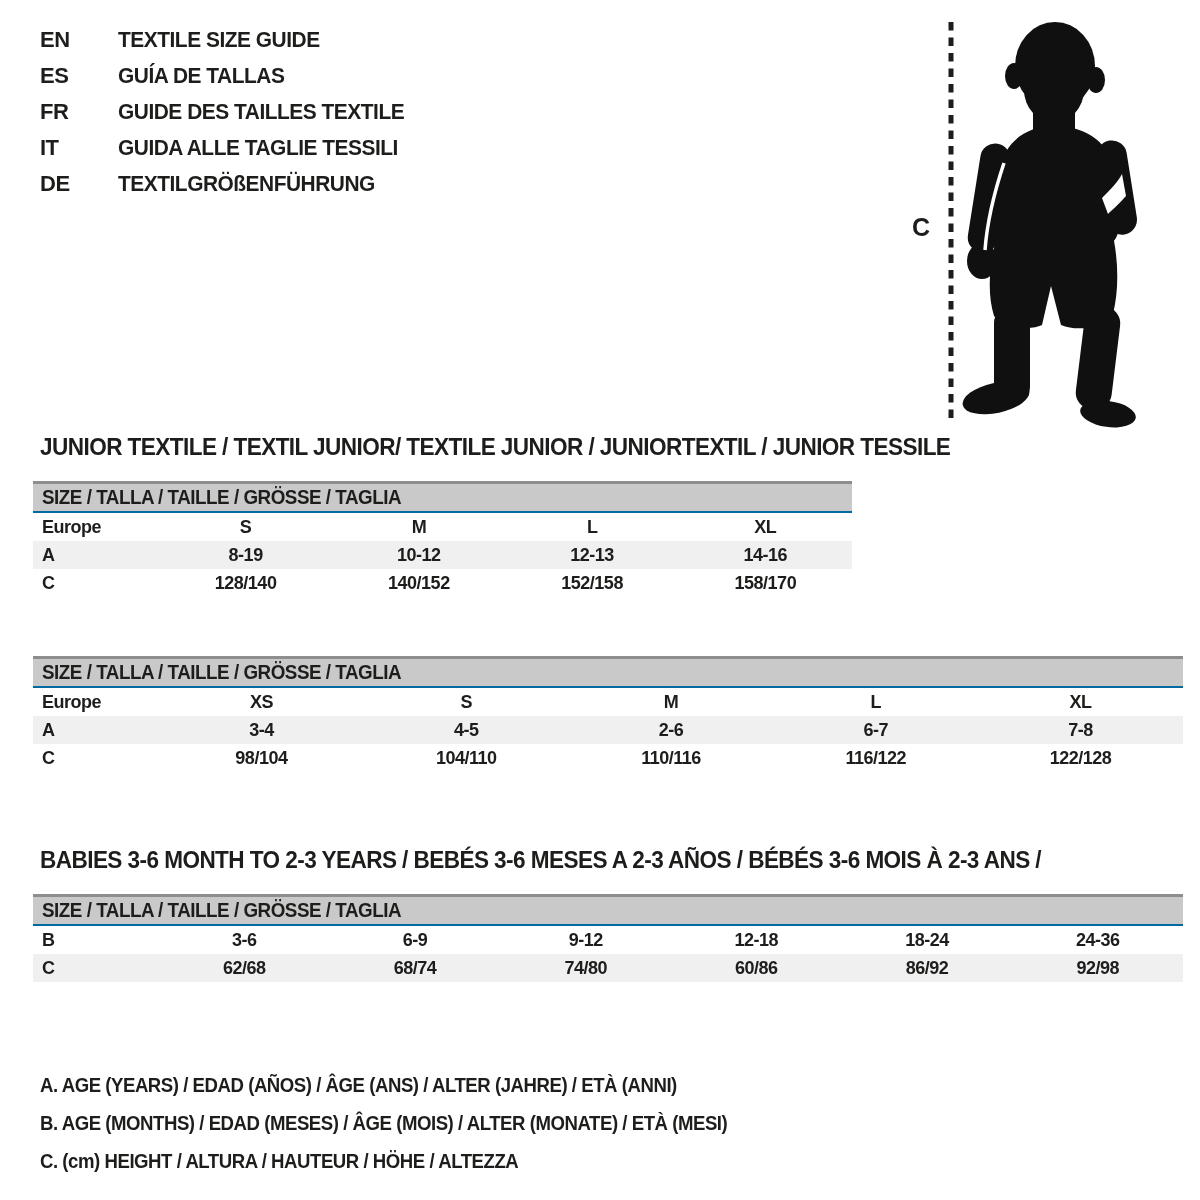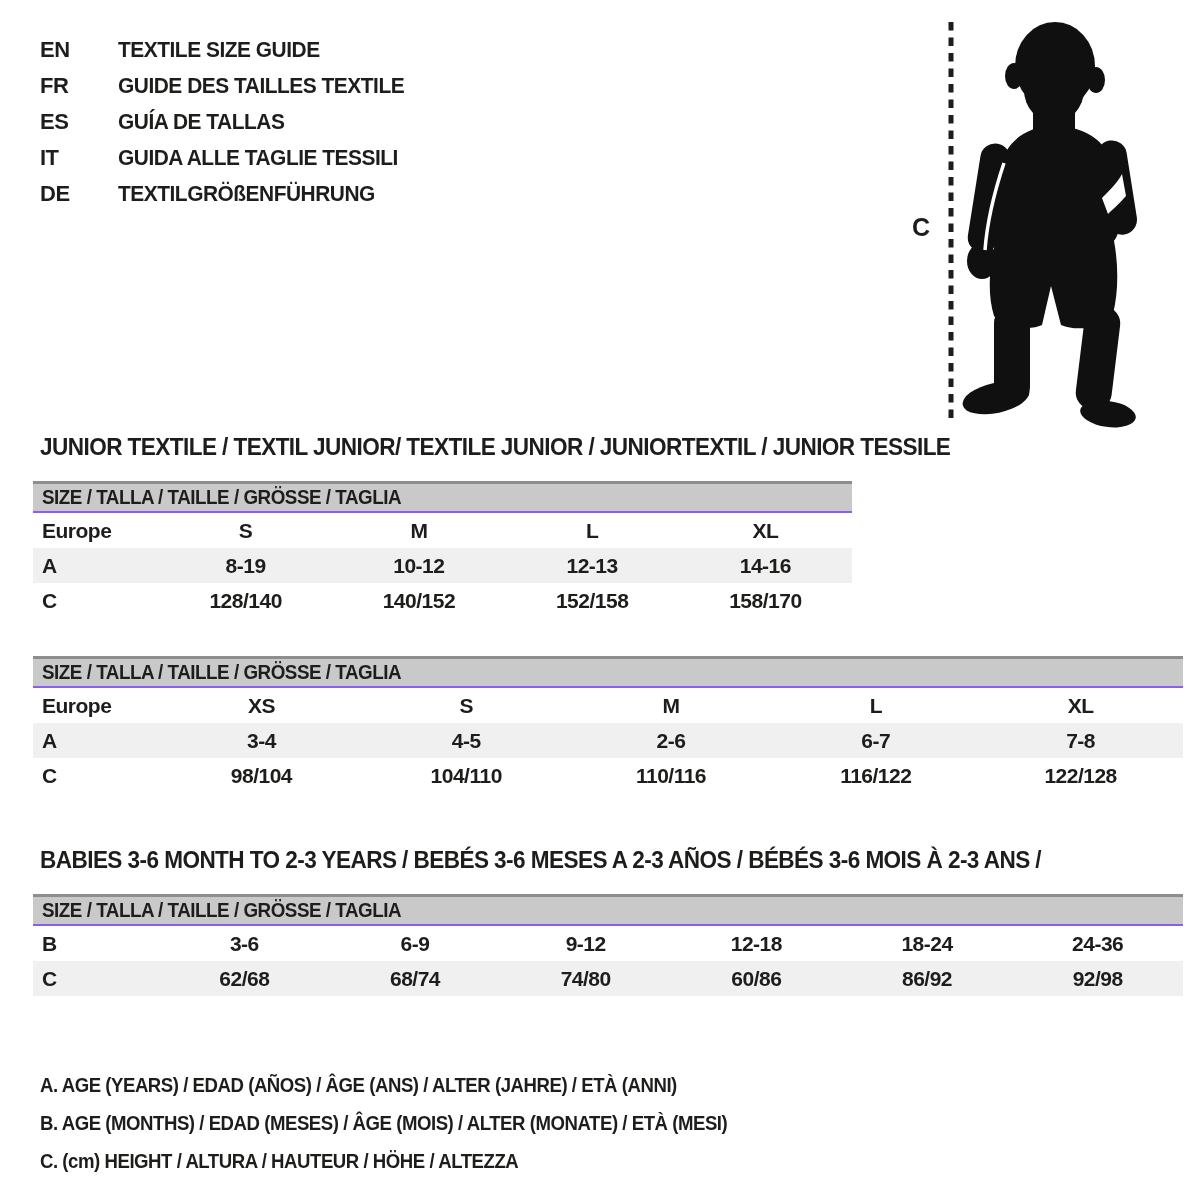--- a/index.html
+++ b/index.html
@@ -6,64 +6,64 @@
   body {
     width:1200px; height:1200px; position:relative; overflow:hidden;
     background:#ffffff; color:#1d1d1b;
     font-family:"Liberation Sans", sans-serif; font-weight:bold;
     -webkit-font-smoothing:antialiased;
   }
   .cond { display:inline-block; transform:scaleX(0.94); transform-origin:0 50%; white-space:nowrap; }
 
   
   .lang-block { position:absolute; left:40px; top:27px; }
-  .lang-row { display:flex; height:36px; align-items:flex-end; font-size:22px; letter-spacing:-0.5px; }
+  .lang-row { display:flex; height:36px; align-items:flex-start; font-size:22px; letter-spacing:-0.5px; }
   .lang-code { width:78px; }
   .lang-title { display:inline-block; transform:scaleX(0.95); transform-origin:0 50%; white-space:nowrap; }
 
   
   .figure-area { position:absolute; left:900px; top:10px; width:300px; height:425px; }
   .measure-label { position:absolute; left:12px; top:203px; font-size:25px; }
   .toddler-svg { position:absolute; left:30px; top:8px; }
 
   
   .section { position:absolute; left:33px; }
   .sec-junior   { top:429px; width:819px; }
   .sec-children { top:640px; width:1150px; }
   .sec-babies   { top:842px; width:1150px; }
   .sec-title { padding-left:7px; font-size:24px; line-height:36px; letter-spacing:-0.6px; }
   .table { margin-top:16px; }
   .size-header {
-    background:#c9c9c9; border-top:3px solid #8e8e8e; border-bottom:2px solid #8b5cf6;
+    background:#c9c9c9; border-top:3px solid #8e8e8e; border-bottom:2px solid #0369a1;
     height:27px; line-height:27px; font-size:20px; padding-left:9px; letter-spacing:-0.5px;
   }
-  .t-row { display:flex; height:35px; align-items:center; font-size:21px; letter-spacing:-0.5px; }
+  .t-row { display:flex; height:28px; align-items:center; font-size:18px; letter-spacing:-0.5px; }
   .t-row.shaded { background:#f0f0f0; }
   .t-label { width:126px; padding-left:9px; box-sizing:border-box; }
   .t-val { flex:1; text-align:center; }
 
   
   .legend { position:absolute; left:40px; top:1066px; }
   .legend-line { font-size:20px; line-height:38px; letter-spacing:-0.5px; transform:scaleX(0.93); transform-origin:0 0; white-space:nowrap; }
 </style>
 </head>
 <body>
 
 <div class="lang-block">
     <div class="lang-row">
       <span class="lang-code">EN</span>
       <span class="lang-title">TEXTILE SIZE GUIDE</span>
     </div>
     <div class="lang-row">
+      <span class="lang-code">ES</span>
+      <span class="lang-title">GUÍA DE TALLAS</span>
+    </div>
+    <div class="lang-row">
       <span class="lang-code">FR</span>
       <span class="lang-title">GUIDE DES TAILLES TEXTILE</span>
-    </div>
-    <div class="lang-row">
-      <span class="lang-code">ES</span>
-      <span class="lang-title">GUÍA DE TALLAS</span>
     </div>
     <div class="lang-row">
       <span class="lang-code">IT</span>
       <span class="lang-title">GUIDA ALLE TAGLIE TESSILI</span>
     </div>
     <div class="lang-row">
       <span class="lang-code">DE</span>
       <span class="lang-title">TEXTILGRÖßENFÜHRUNG</span>
     </div>
   </div>

